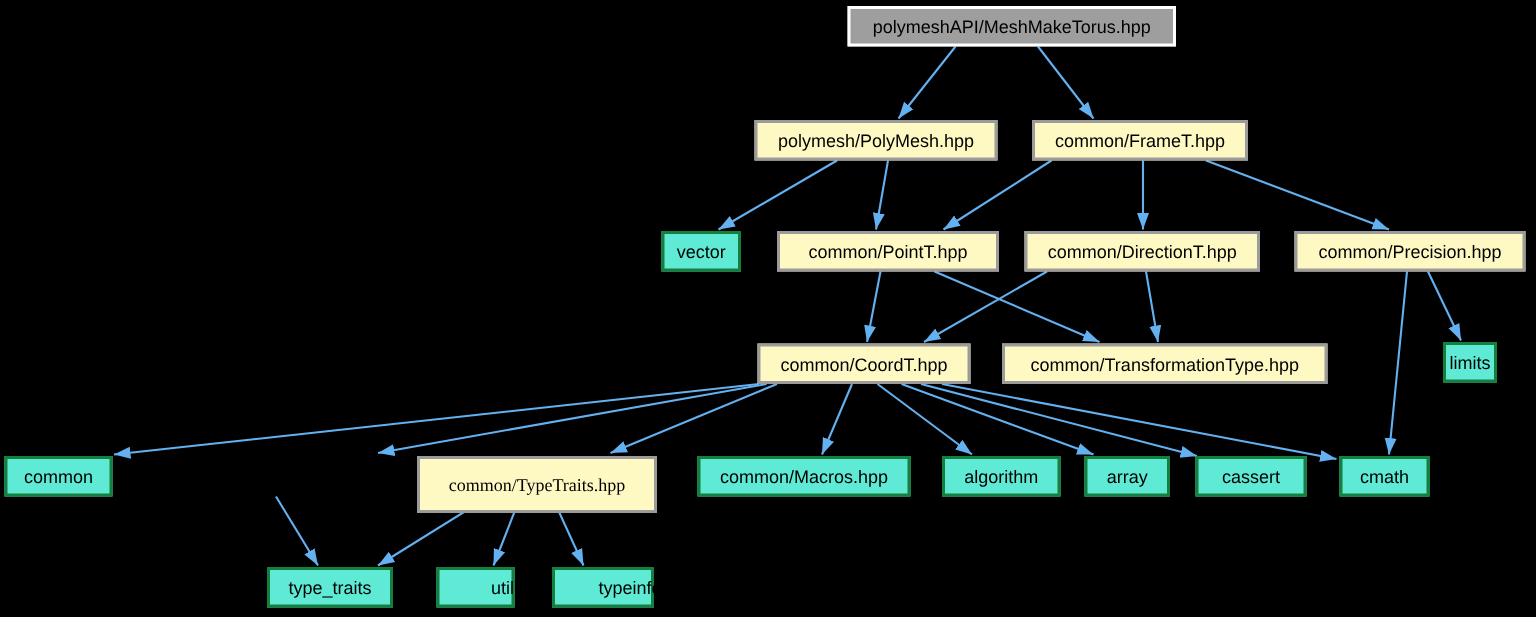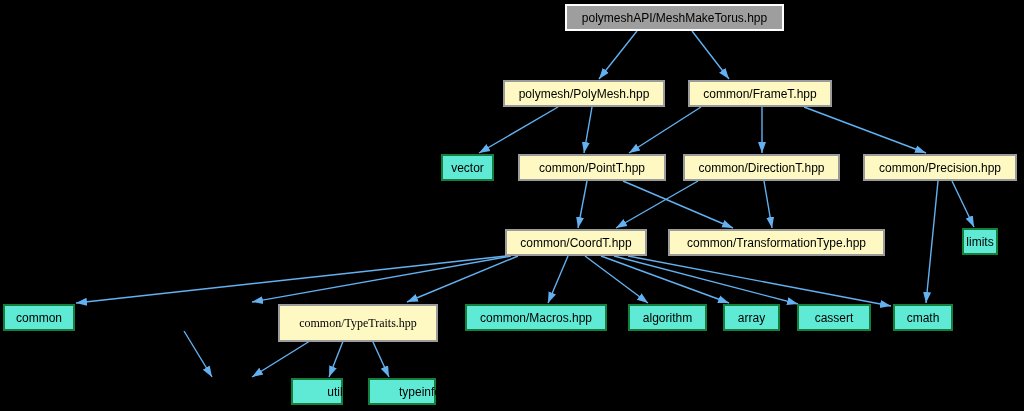--- a/index.html
+++ b/index.html
@@ -77,15 +77,16 @@
     <div class="node internal" style="left: 505px; top: 229px; width: 142px; height: 27px;">common/CoordT.hpp</div>
     <div class="node internal" style="left: 668px; top: 229px; width: 217px; height: 27px;">common/TransformationType.hpp</div>
     <div class="node external" style="left: 962px; top: 228px; width: 36px; height: 27px;">limits</div>
     <div class="node external" style="left: 3px; top: 304px; width: 72px; height: 27px;">common</div>
     <div class="node internal" style="left: 278px; top: 304px; width: 160px; height: 38px; font-family: Liberation Serif, serif;">common/TypeTraits.hpp</div>
     <div class="node external" style="left: 465px; top: 304px; width: 142px; height: 27px;">common/Macros.hpp</div>
     <div class="node external" style="left: 628px; top: 304px; width: 79px; height: 27px;">algorithm</div>
     <div class="node external" style="left: 723px; top: 304px; width: 57px; height: 27px;">array</div>
     <div class="node external" style="left: 797px; top: 304px; width: 74px; height: 27px;">cassert</div>
     <div class="node external" style="left: 893px; top: 304px; width: 60px; height: 27px;">cmath</div>
+    <div class="node external" style="left: 178px; top: 378px; width: 84px; height: 27px;">type_traits</div>
     <div class="node external" style="left: 291px; top: 378px; width: 52px; height: 27px; padding-left: 48px;">utility</div>
     <div class="node external" style="left: 368px; top: 378px; width: 68px; height: 27px; padding-left: 36px;">typeinfo</div>
   </div>
 
 </body></html>

